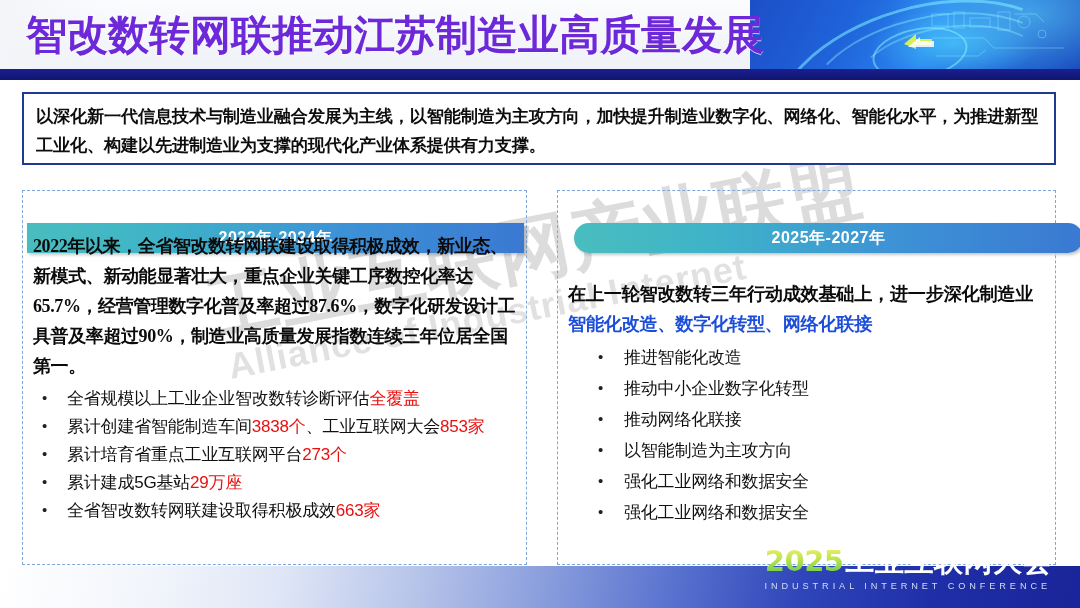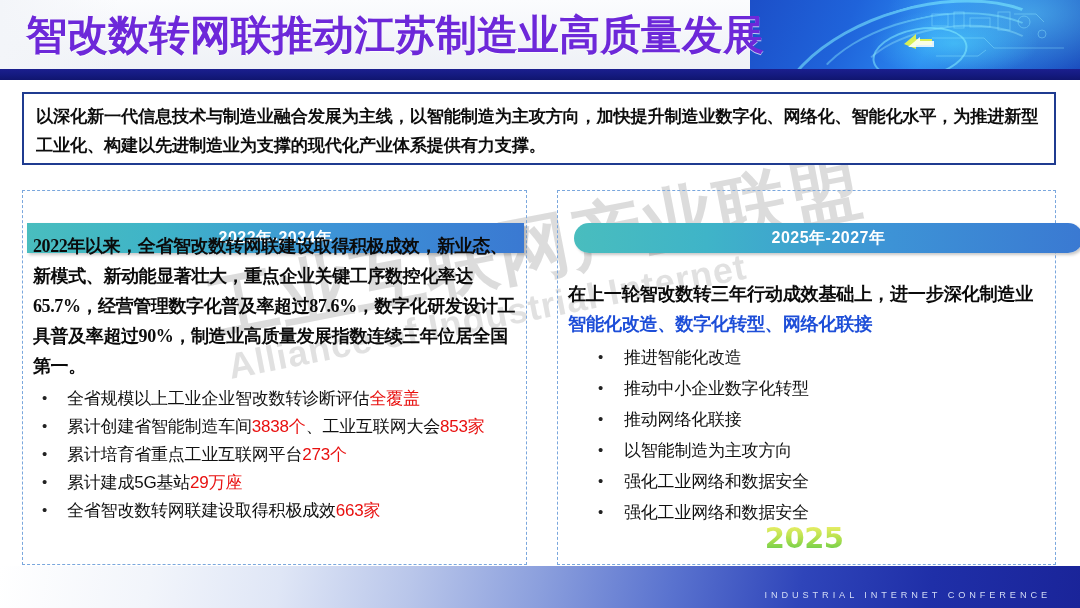--- a/index.html
+++ b/index.html
@@ -256,26 +256,25 @@
        #8b9fdd 50%,
        #5a73cf 62%,
        #2f45ba 74%,
        #1f2fa8 86%,
        #1a2499 100%);
     z-index: 7;
   }
   .footer-logo {
     position: absolute;
     right: 28px;
-    bottom: 8px;
+    bottom: 17px;
     display: flex;
     flex-direction: column;
     align-items: flex-end;
     line-height: 1;
-    gap: 32px;
   }
   .fl-row {
     display: flex;
     align-items: baseline;
   }
   .fl-year {
     font-size: 29px;
     font-weight: bold;
     letter-spacing: -0.5px;
     background: linear-gradient(180deg, #f2f06a 0%, #b9e24f 45%, #5ec94a 100%);

